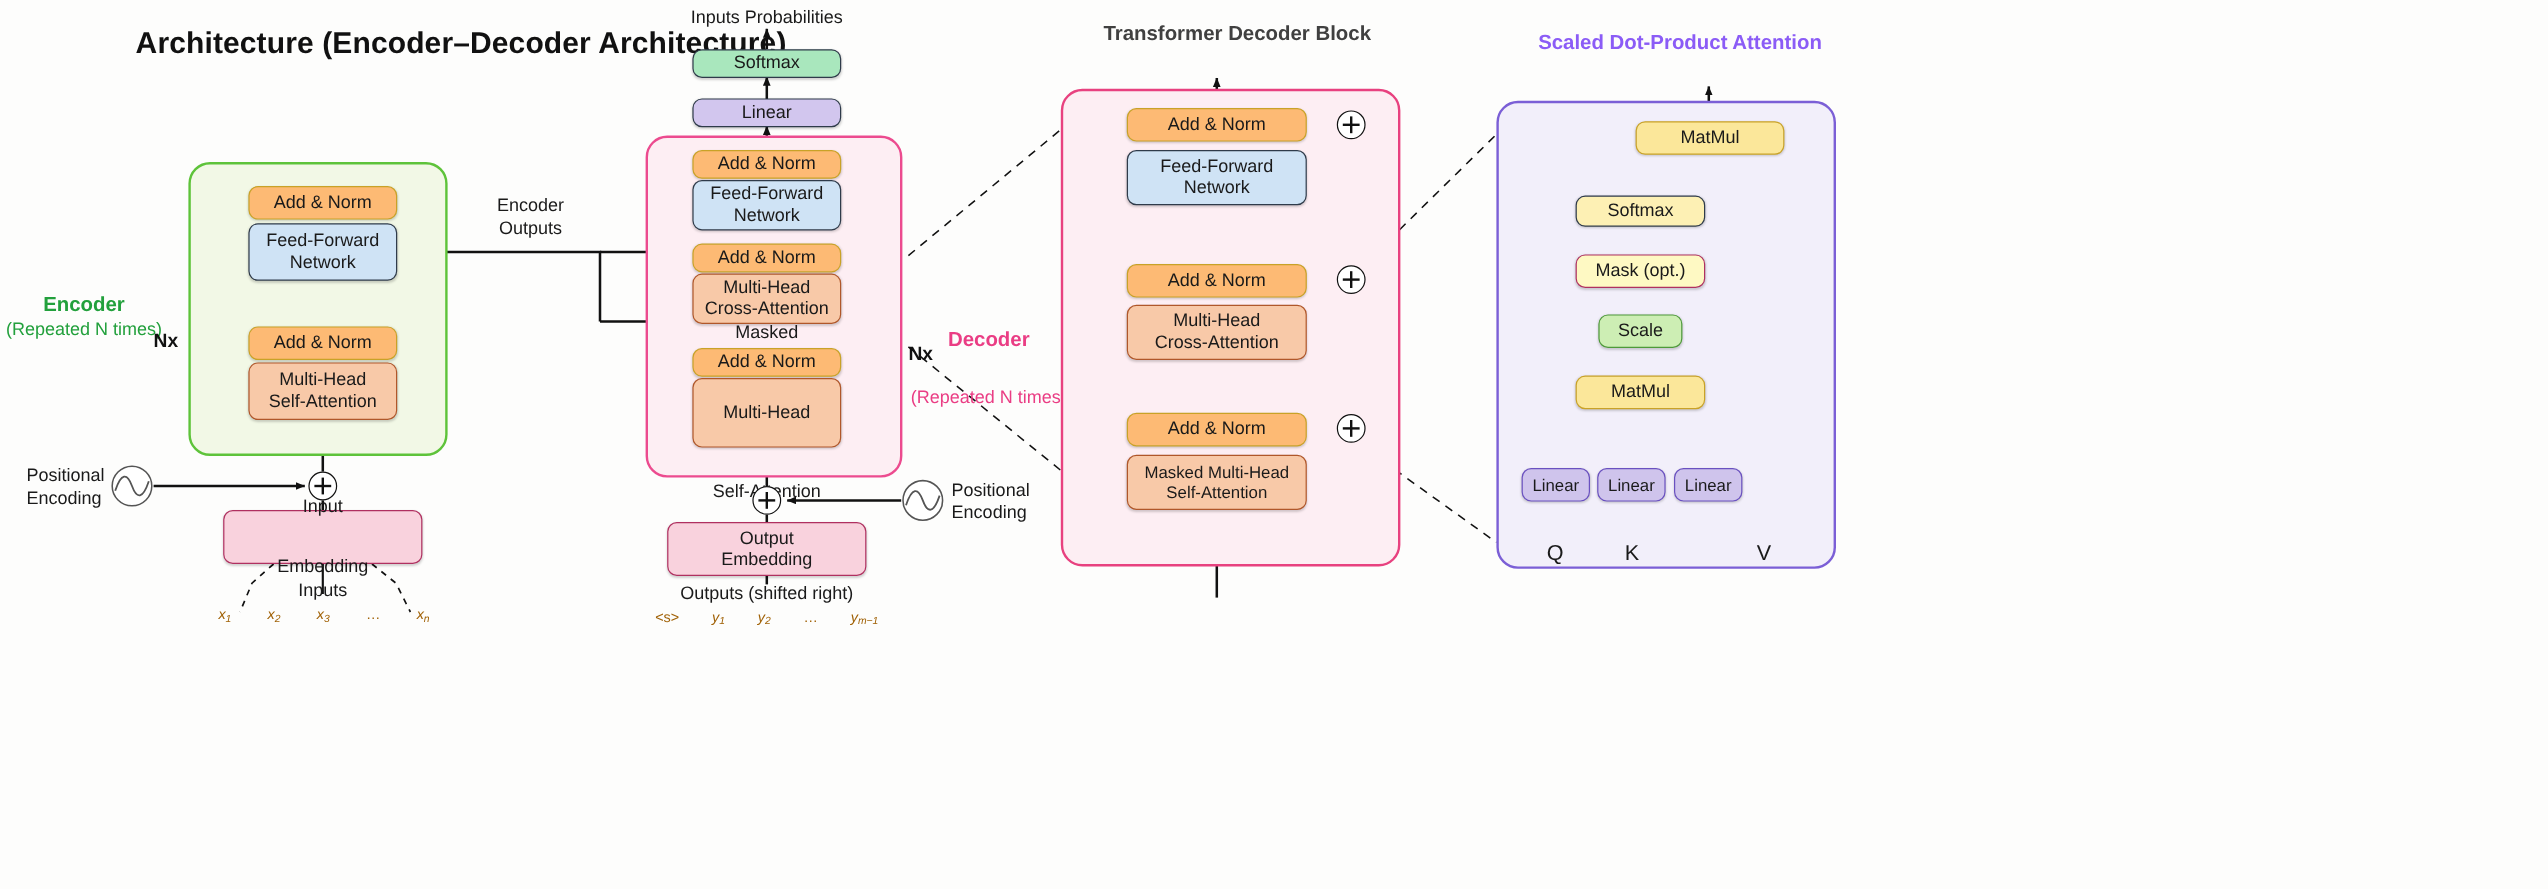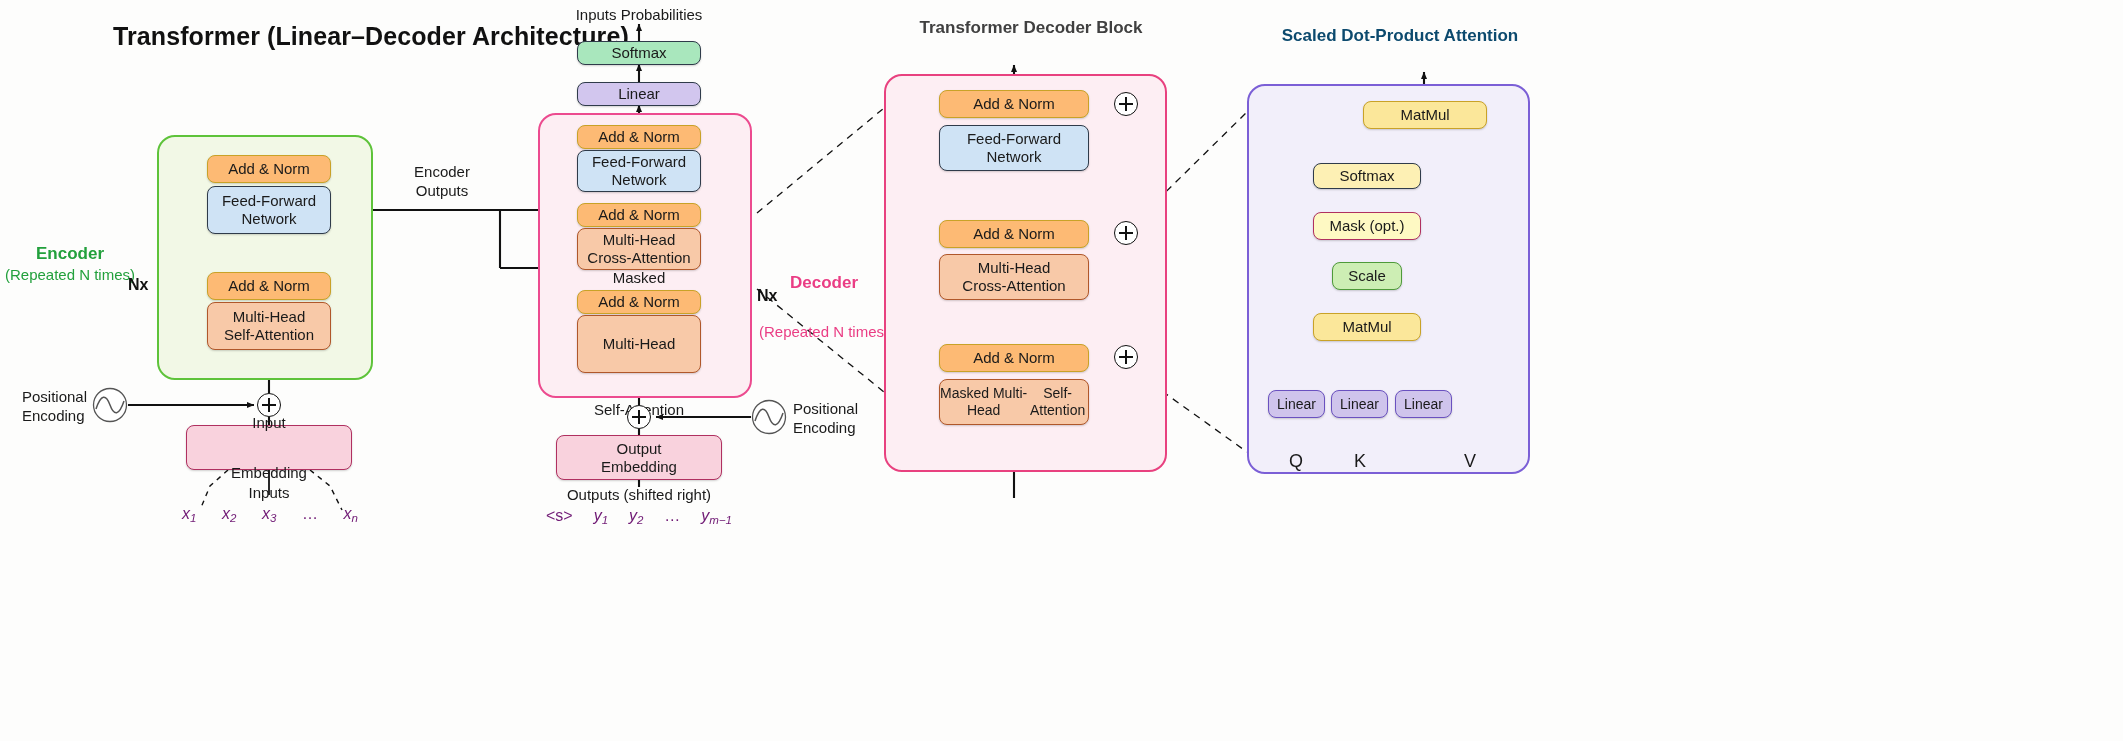--- a/index.html
+++ b/index.html
@@ -31,30 +31,30 @@
   .b-mask{background:#fef9c3;border:1.6px solid #b03060;}
   .b-scale{background:#cdeeb4;border:1.6px solid #4e9a3a;}
   .b-linsm{background:#cfc4ec;border:1.6px solid #6a51c0;}
 
   
   .txt{position:absolute;font-size:15px;color:#1a1a1a;line-height:1.25;white-space:nowrap;}
   .txt.c{transform:translateX(-50%);text-align:center;}
   .title-main{position:absolute;font-size:25px;font-weight:700;color:#111;letter-spacing:.1px;white-space:nowrap;}
   .title-sec{position:absolute;font-size:17px;font-weight:700;white-space:nowrap;transform:translateX(-50%);text-align:center;}
   .t-pink{color:#404040;}
-  .t-purple{color:#0c4a6e;}
+  .t-purple{color:#8b5cf6;}
   .grp-label{position:absolute;text-align:center;transform:translateX(-50%);white-space:nowrap;}
   .grp-label .l1{font-size:17px;font-weight:700;line-height:1.3;}
   .grp-label .l2{font-size:15px;line-height:1.3;}
   .g-green .l1,.g-green .l2{color:#22a03c;}
   .g-pink .l1,.g-pink .l2{color:#ea3d84;margin-top:28px;}
   .nx{position:absolute;font-size:16px;font-weight:700;color:#111;}
   .sub{font-size:.72em;vertical-align:-.22em;}
   .ital{font-style:italic;}
-  .seqrow{position:absolute;display:flex;font-size:16px;color:#701a75;}
+  .seqrow{position:absolute;display:flex;font-size:12px;color:#a16207;}
   .seqrow span{display:inline-block;text-align:center;}
 
   
   .plus{position:absolute;width:24px;height:24px;border-radius:50%;
         border:1.8px solid #111;background:#fff;box-sizing:border-box;}
   .plus::before,.plus::after{content:"";position:absolute;background:#111;}
   .plus::before{left:4px;right:4px;top:50%;height:1.8px;margin-top:-0.9px;}
   .plus::after{top:4px;bottom:4px;left:50%;width:1.8px;margin-left:-0.9px;}
 
   
@@ -216,21 +216,21 @@
       <path d="M1367,262 L1367,240" marker-end="url(#ah)"></path>
 
       <path d="M1367,212 L1367,190" marker-end="url(#ah)"></path>
 
       <path d="M1367,163 L1367,140 L1396,140 L1396,127"></path>
 
       <path d="M1424,101 L1424,72" marker-end="url(#ah)"></path>
     </g>
   </svg>
 
-  <div class="title-main" style="left:113px;top:22px;">Transformer (Linear–Decoder Architecture)</div>
+  <div class="title-main" style="left:113px;top:22px;">Architecture (Encoder–Decoder Architecture)</div>
 
   <div class="title-sec t-pink" style="left:1031px;top:18px;">Transformer Decoder Block</div>
 
   <div class="title-sec t-purple" style="left:1400px;top:26px;">Scaled Dot-Product Attention</div>
 
   <div class="panel panel-encoder" style="left:157px;top:135px;width:216px;height:245px;"></div>
 
   <div class="grp-label g-green" style="left:70px;top:243px;">
     <div class="l1">Encoder</div>
     <div class="l2">(Repeated N times)</div>
@@ -358,21 +358,21 @@
   <div class="plus" style="left:1114px;top:221px;"></div>
 
   <div class="box b-attn" style="left:939px;top:254px;width:150px;height:46px;flex-direction:column;">
     <span>Multi-Head</span>
     <span>Cross-Attention</span>
   </div>
 
   <div class="box b-addnorm" style="left:939px;top:344px;width:150px;height:28px;">Add &amp; Norm</div>
   <div class="plus" style="left:1114px;top:345px;"></div>
 
-  <div class="box b-attn" style="left:939px;top:379px;width:150px;height:46px;flex-direction:row;font-size:14px;">
+  <div class="box b-attn" style="left:939px;top:379px;width:150px;height:46px;flex-direction:column;font-size:14px;">
     <span>Masked Multi-Head</span>
     <span>Self-Attention</span>
   </div>
 
   <div class="panel panel-attn" style="left:1247px;top:84px;width:283px;height:390px;"></div>
 
   <div class="box b-matmul" style="left:1363px;top:101px;width:124px;height:28px;">MatMul</div>
 
   <div class="box b-softmax2" style="left:1313px;top:163px;width:108px;height:26px;">Softmax</div>
 

